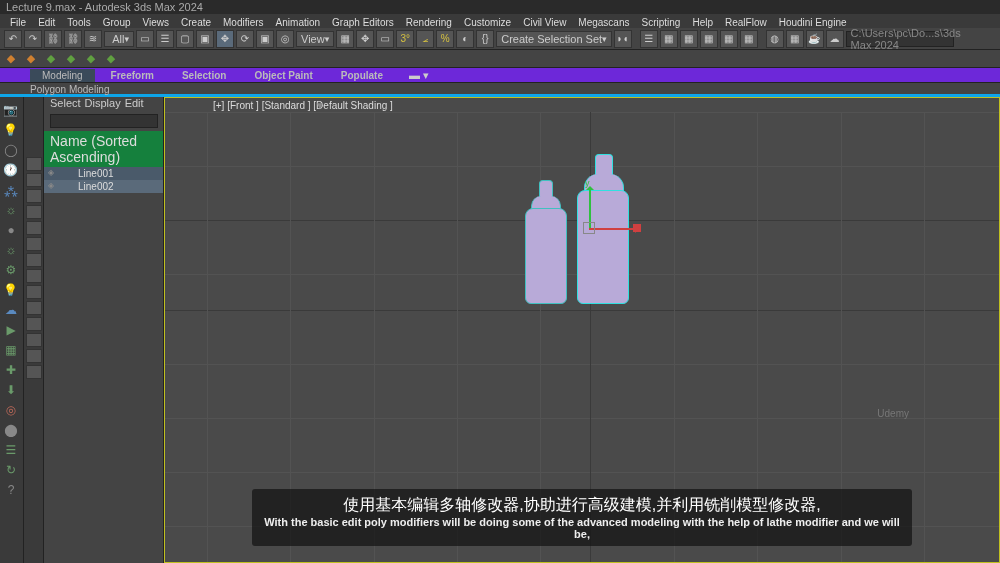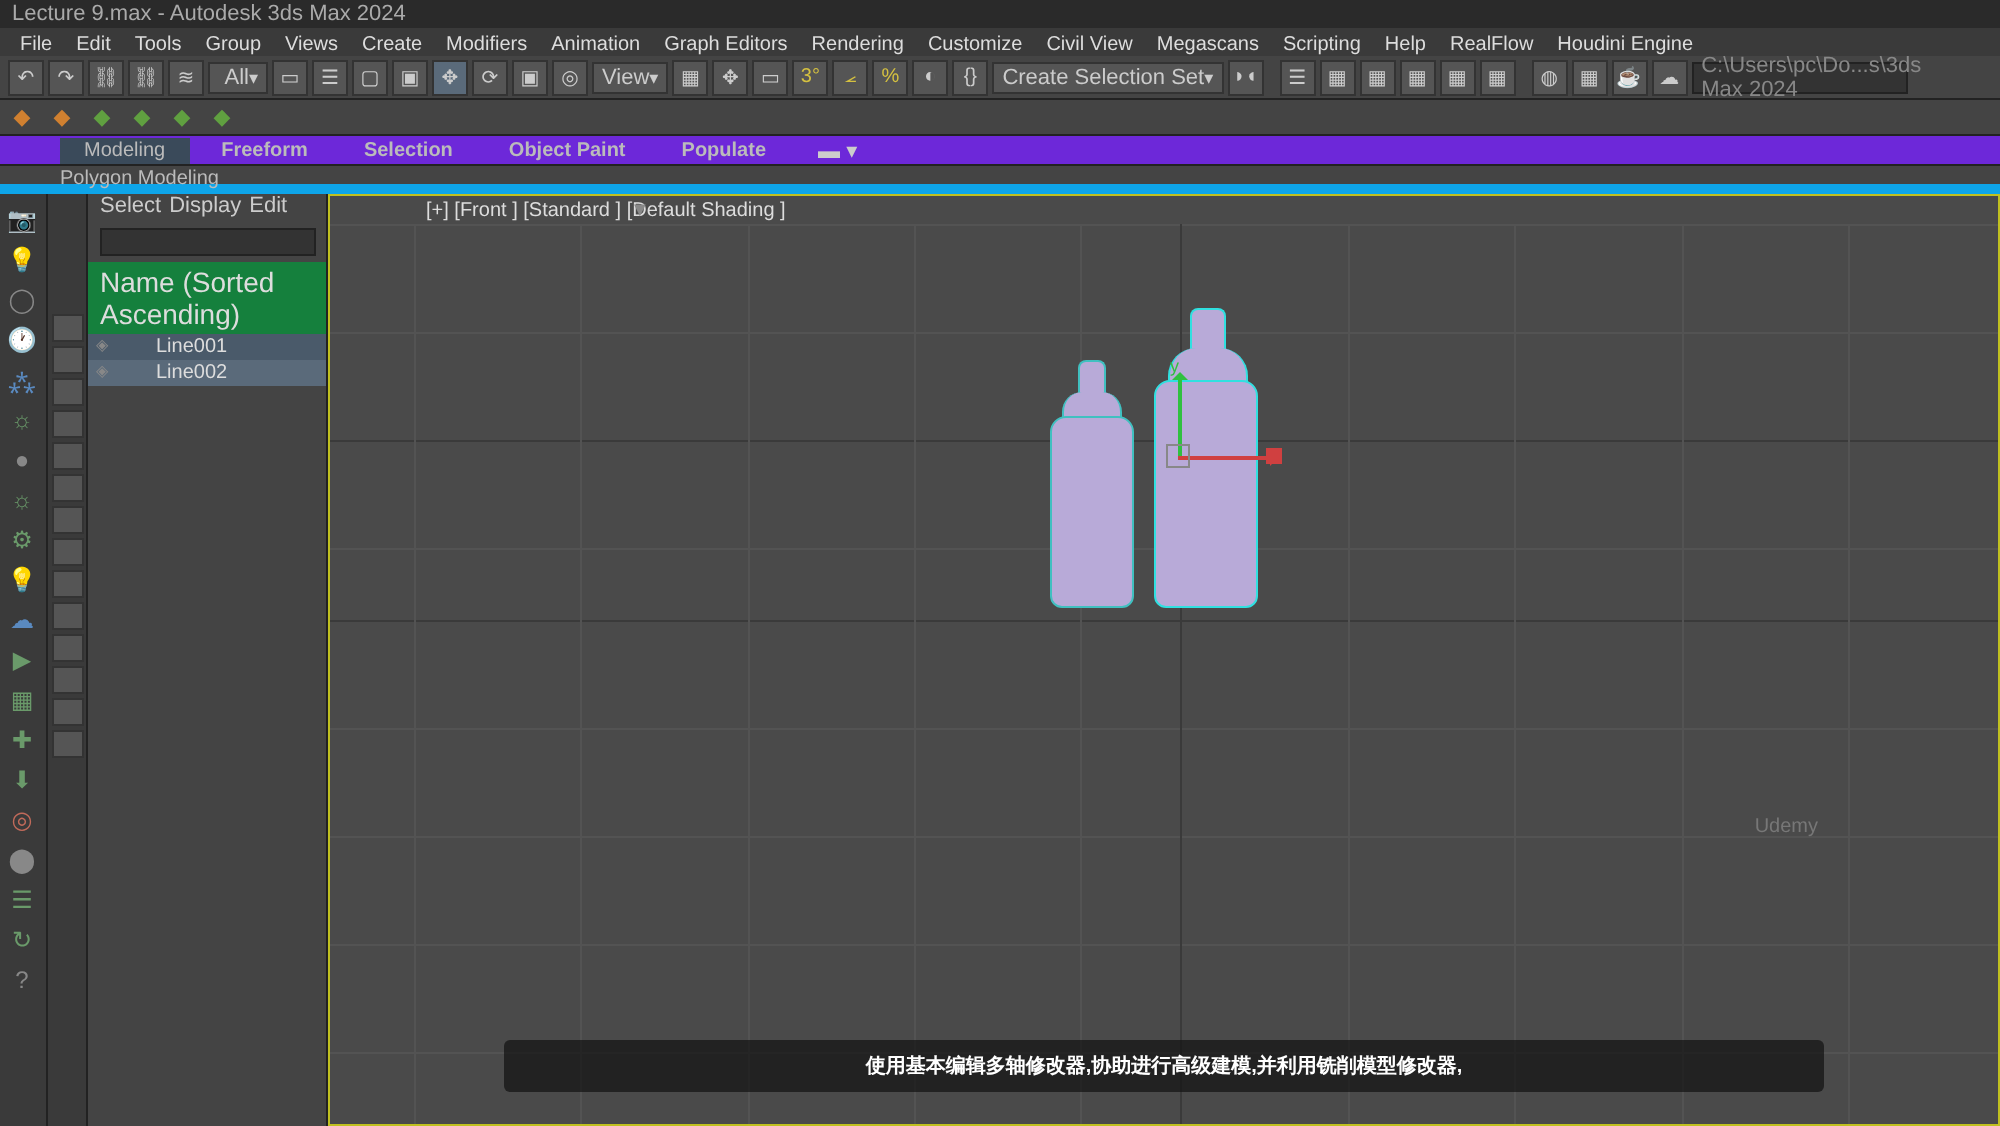--- a/index.html
+++ b/index.html
@@ -23,21 +23,21 @@
 .tb-input { width: 108px; height: 16px; background: #333; border: 1px solid #222; color: #888; font-size: 9px; padding: 0 4px; display: inline-flex; align-items: center; }
 
 
 .sub-toolbar { height: 18px; background: #444; display: flex; align-items: center; padding: 0 4px; gap: 6px; border-bottom: 1px solid #222; }
 .shape-btn { width: 14px; height: 14px; display: inline-flex; align-items: center; justify-content: center; color: #7fa050; font-size: 11px; }
 
 
 .ribbon { height: 15px; background: #6d28d9; display: flex; align-items: center; padding: 0 30px; gap: 0; border-bottom: 1px solid #222; }
 .ribbon-tab { color: #bbb; background: #3a4a5a; padding: 1px 12px; font-size: 10px; margin-right: 4px; }
 .ribbon-tab.inactive { background: transparent; font-weight: bold; }
-.ribbon-panel-label { height: 14px; background: #444; color: #bbb; font-size: 10px; padding: 0 30px; line-height: 14px; border-bottom: 5px solid #0ea5e9; }
+.ribbon-panel-label { height: 14px; background: #444; color: #bbb; font-size: 10px; padding: 0 30px; line-height: 14px; border-bottom: 3px solid #0ea5e9; }
 
 
 .main-area { position: absolute; top: 97px; bottom: 0; left: 0; right: 0; display: flex; }
 
 
 .icon-strip { width: 24px; background: #3a3a3a; display: flex; flex-direction: column; gap: 2px; padding: 4px 2px; border-right: 1px solid #222; }
 .strip-ico { width: 18px; height: 18px; color: #6a9a6a; display: flex; align-items: center; justify-content: center; font-size: 12px; }
 .strip-ico.blue { color: #5a8ac0; }
 .strip-ico.red { color: #c06a5a; }
 .strip-ico.grey { color: #888; }
@@ -78,21 +78,21 @@
 .gizmo-x::after { content: ""; position: absolute; right: -6px; top: -3px; border: 4px solid transparent; border-left-color: #d04040; }
 .gizmo-box { position: absolute; left: 56px; top: 6px; width: 8px; height: 8px; background: #d04040; }
 .gizmo-center { position: absolute; left: 6px; top: 4px; width: 12px; height: 12px; border: 1px solid #888; }
 .gizmo-label-y { position: absolute; left: 8px; top: -40px; color: #30c040; font-size: 9px; }
 
 
 .watermark { position: absolute; color: #777; font-size: 10px; }
 
 
 .subtitle { position: absolute; bottom: 16px; left: 50%; transform: translateX(-50%); width: 660px; background: rgba(20,20,20,0.72); border-radius: 3px; padding: 6px 12px; text-align: center; color: #fff; }
-.sub-line1 { font-size: 10px; font-weight: bold; }
+.sub-line1 { font-size: 16px; font-weight: normal; }
 .sub-line2 { font-size: 11px; font-weight: bold; color: #eee; }
 .vp-filter-icon { position:absolute; top:2px; right: auto; left: 150px; color:#888; font-size:10px; }
 </style>
 </head>
 <body>
 
 <div class="title-bar">
   <span>Lecture 9.max - Autodesk 3ds Max 2024</span>
 </div>
 
@@ -276,15 +276,16 @@
       <div class="gizmo-y"></div>
       <div class="gizmo-x"></div>
       <div class="gizmo-box"></div>
       <div class="gizmo-center"></div>
     </div>
 
     <div class="watermark" style="right:90px; top:310px;">Udemy</div>
 
     <div class="subtitle">
       <div class="sub-line1">使用基本编辑多轴修改器,协助进行高级建模,并利用铣削模型修改器,</div>
+      <div class="sub-line2">With the basic edit poly modifiers will be doing some of the advanced modeling with the help of lathe modifier and we will be,</div>
     </div>
   </div>
 </div>
 
 </body></html>

